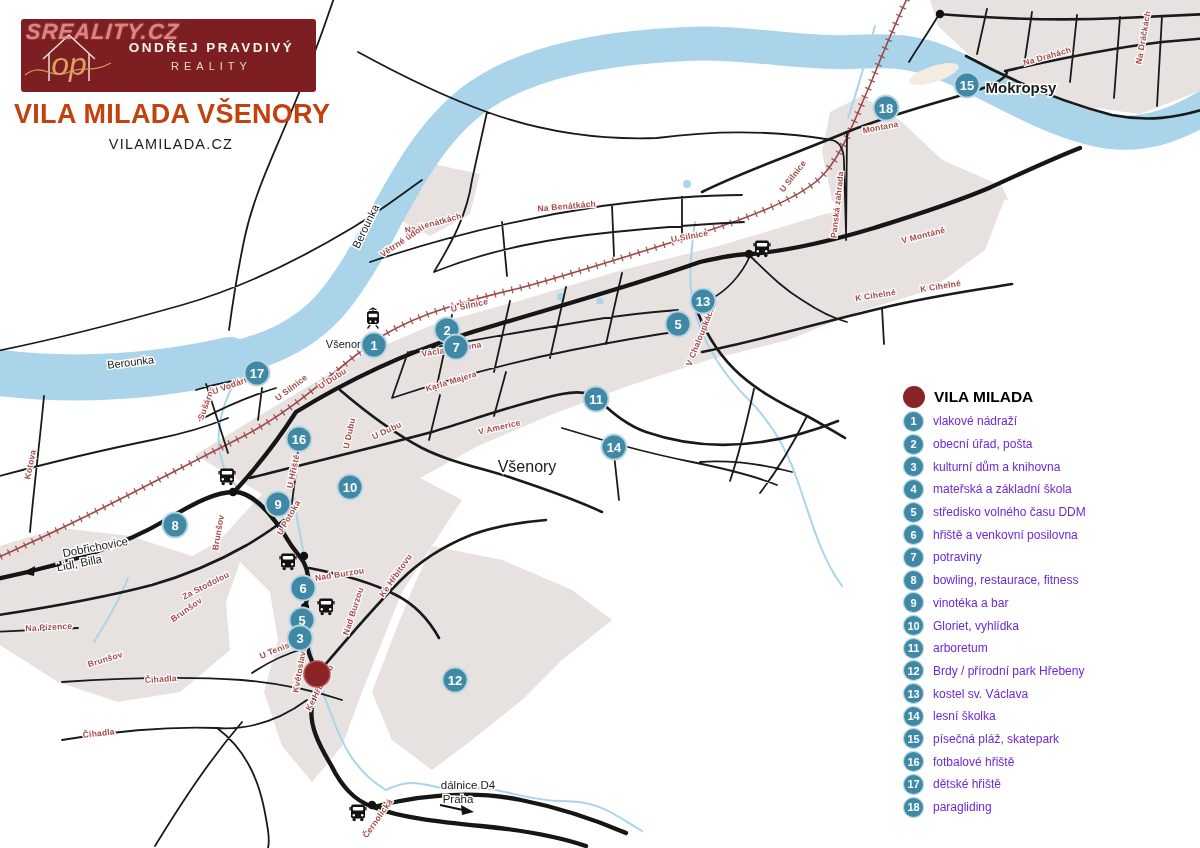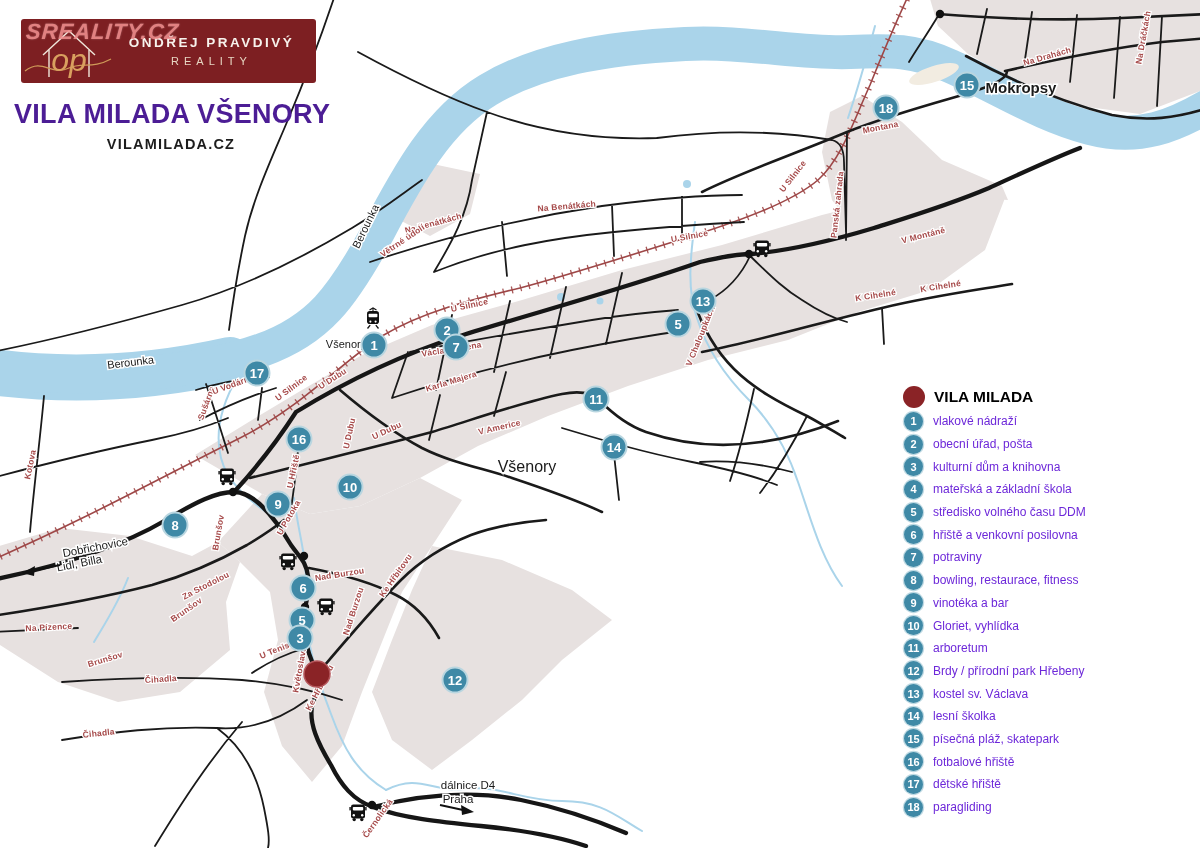--- a/index.html
+++ b/index.html
@@ -21,32 +21,32 @@
   .jdot{fill:#111;}
 
   .street-label{font-size:8.5px;letter-spacing:.2px;fill:#a64a4a;
     stroke:#ffffff;stroke-width:2.4px;paint-order:stroke;text-anchor:middle;font-weight:bold;}
   .place-label{stroke:#ffffff;stroke-width:3px;paint-order:stroke;text-anchor:middle;fill:#1a1a1a;}
 
   .map-marker circle{stroke:#b9d6e0;stroke-width:2;}
   .map-marker text{fill:#fff;font-size:13px;font-weight:bold;text-anchor:middle;}
 
   
-  .logo-box{position:absolute;left:21px;top:19px;width:295px;height:64px;background:#7d1f22;
+  .logo-box{position:absolute;left:21px;top:19px;width:295px;height:73px;background:#7d1f22;
     border-radius:3px;display:flex;align-items:center;z-index:2;}
   .logo-left{width:96px;height:69px;position:relative;flex:none;}
   .logo-right{flex:1;text-align:center;padding-right:10px;}
   .logo-name{color:#f7f2ec;font-size:13.5px;letter-spacing:2.5px;font-weight:700;white-space:nowrap;}
   .logo-tagline{color:#e7d6c2;font-size:11px;letter-spacing:5px;margin-top:5px;}
   .watermark{position:absolute;left:26px;top:19px;z-index:3;font-size:22px;font-weight:800;
     font-style:italic;letter-spacing:1px;color:#ef8f8f;opacity:.88;transform:skewX(-4deg);
     text-shadow:0 0 2px rgba(255,255,255,.35);white-space:nowrap;}
   .header-block{position:absolute;left:14px;top:99px;width:314px;text-align:center;z-index:2;}
-  .page-title{font-size:27px;font-weight:800;color:#4c1d95;letter-spacing:.3px;white-space:nowrap;}
-  .page-subtitle{font-size:14.5px;letter-spacing:1.2px;color:#1d1d1d;margin-top:6px;font-weight:bold;}
+  .page-title{font-size:27px;font-weight:800;color:#c2410c;letter-spacing:.3px;white-space:nowrap;}
+  .page-subtitle{font-size:14.5px;letter-spacing:1.2px;color:#1d1d1d;margin-top:6px;}
 
   
   .legend{position:absolute;left:903px;top:384px;z-index:2;}
   .legend-title-row{display:flex;align-items:center;height:26px;}
   .vila-dot{width:22px;height:22px;border-radius:50%;background:#8a2326;flex:none;
     box-shadow:0 0 0 1.5px rgba(255,255,255,.6);}
   .legend-title{font-size:15.5px;font-weight:bold;color:#000;margin-left:9px;white-space:nowrap;}
   .legend-row{display:flex;align-items:center;height:22.7px;}
   .legend-num{width:19px;height:19px;border-radius:50%;background:#3f89a6;color:#fff;flex:none;
     font-size:11px;font-weight:bold;display:flex;align-items:center;justify-content:center;

